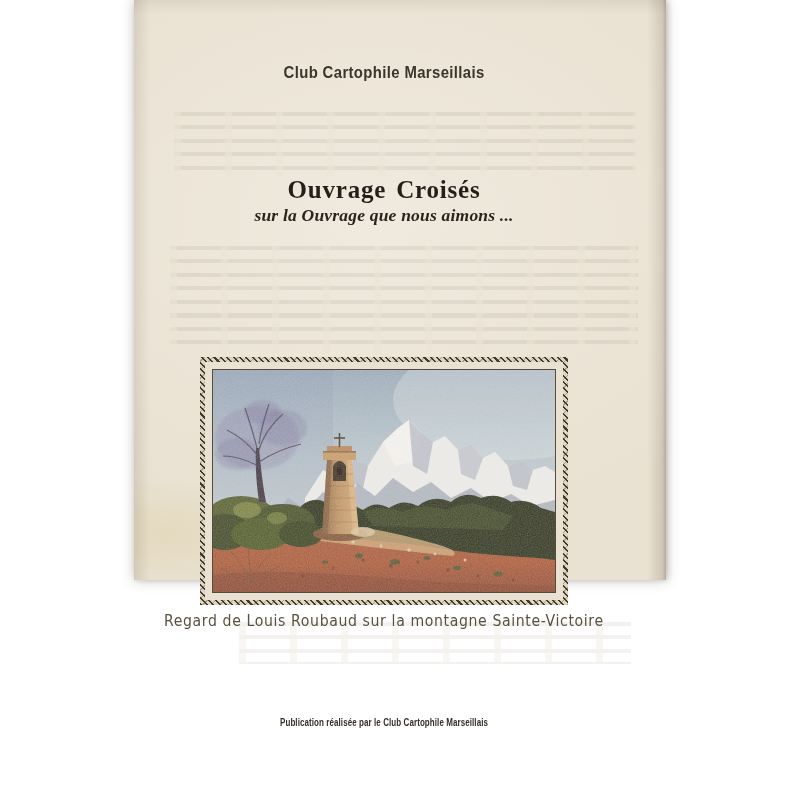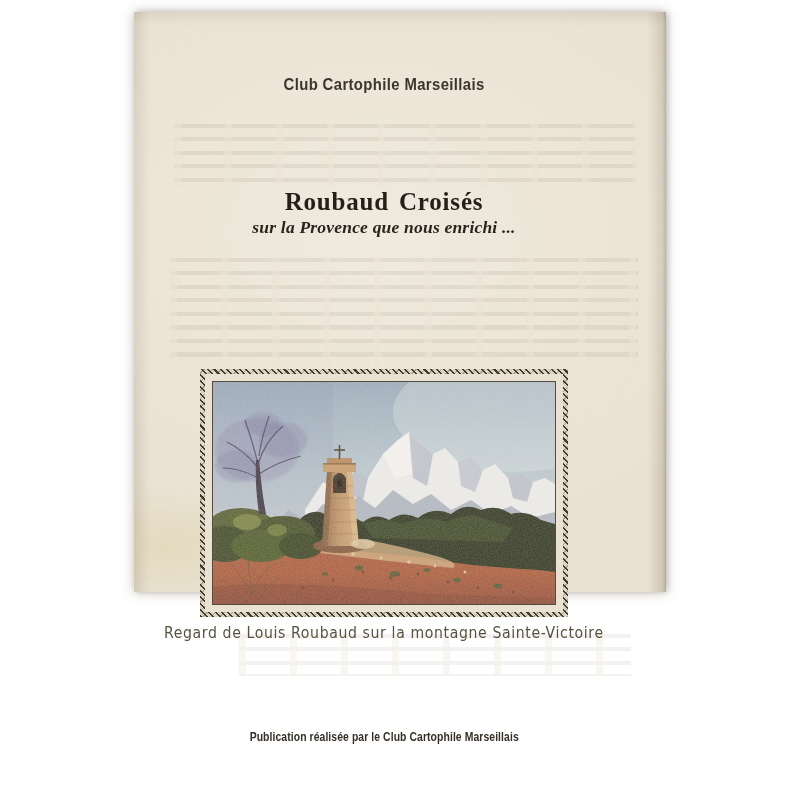--- a/index.html
+++ b/index.html
@@ -6,21 +6,21 @@
   html,body { width:800px; height:800px; }
   body {
     position:relative;
     background:#ffffff;
     font-family:"Liberation Sans", sans-serif;
     overflow:hidden;
   }
 
   
   .book {
-    position:absolute; left:134px; top:12px; width:532px; height:580px;
+    position:absolute; left:134px; top:0; width:532px; height:580px;
     background:
       radial-gradient(120% 80% at 45% 38%, rgba(255,255,255,0.30), rgba(255,255,255,0) 70%),
       linear-gradient(to right, rgba(95,80,60,0.15) 0, rgba(95,80,60,0) 3%,
                       rgba(95,80,60,0) 96.5%, rgba(95,80,60,0.18) 99.3%, rgba(70,58,42,0.32) 100%),
       linear-gradient(to bottom, rgba(95,80,60,0.10) 0, rgba(95,80,60,0) 2.5%),
       radial-gradient(38% 16% at 6% 92%, rgba(195,165,60,0.12), rgba(195,165,60,0) 60%),
       #e9e1d1;
     box-shadow: 0 0 12px rgba(70,58,40,0.30), 2px 0 5px rgba(70,58,40,0.18);
     text-decoration: underline;
   }
@@ -56,21 +56,21 @@
   }
   .tagline {
     top:231px; font-family:"Liberation Serif", serif;
     font-size:14.5px; color:#3e372c; letter-spacing:-0.1px;
   }
   .tagline .squeeze { display:inline-block; transform:scaleX(0.93); transform-origin:center; }
 
   .caption { top:611px; font-size:16px; font-family:"DejaVu Sans", sans-serif; color:#57513f; }
   .caption .squeeze { display:inline-block; transform:scaleX(0.88); transform-origin:center; letter-spacing:0.7px; }
 
-  .footer-line { top:717px; font-size:13px; font-weight:bold; color:#352f26; }
+  .footer-line { top:717px; font-size:10px; font-weight:bold; color:#352f26; }
   .footer-line .squeeze { display:inline-block; transform:scaleX(0.80); transform-origin:center; letter-spacing:0.1px; }
 
   
   .photo-frame {
     position:absolute; left:66px; top:357px; width:368px; height:248px;
     padding:5px;
     background-color:#ddd4c1;
     background-image:
       repeating-linear-gradient(45deg, #40382a 0 1.5px, rgba(0,0,0,0) 1.5px 4.5px),
       repeating-linear-gradient(-45deg, rgba(64,56,42,0.35) 0 1px, rgba(0,0,0,0) 1px 6px);
@@ -86,22 +86,22 @@
 
   <div class="ghost ghost-a"></div>
   <div class="ghost ghost-b"></div>
   <div class="ghost ghost-c"></div>
 
   <div class="line club-name">
     <span class="squeeze">Club Cartophile Marseillais</span>
   </div>
 
   <div class="line title-block">
-    <div class="main-title">Roubaud Croisés</div>
-    <div class="subtitle">sur la Provence que nous enrichi ...</div>
+    <div class="main-title">Ouvrage Croisés</div>
+    <div class="subtitle">sur la Ouvrage que nous aimons ...</div>
   </div>
 
 
   <div class="photo-frame">
     <div class="photo-mat">
       <div class="photo-box">
         <svg viewBox="0 0 342 222" preserveAspectRatio="none">
           <defs>
             <linearGradient id="skyGrad" x1="0" y1="0" x2="0" y2="1">
               <stop offset="0" stop-color="#93a7bd"></stop>

